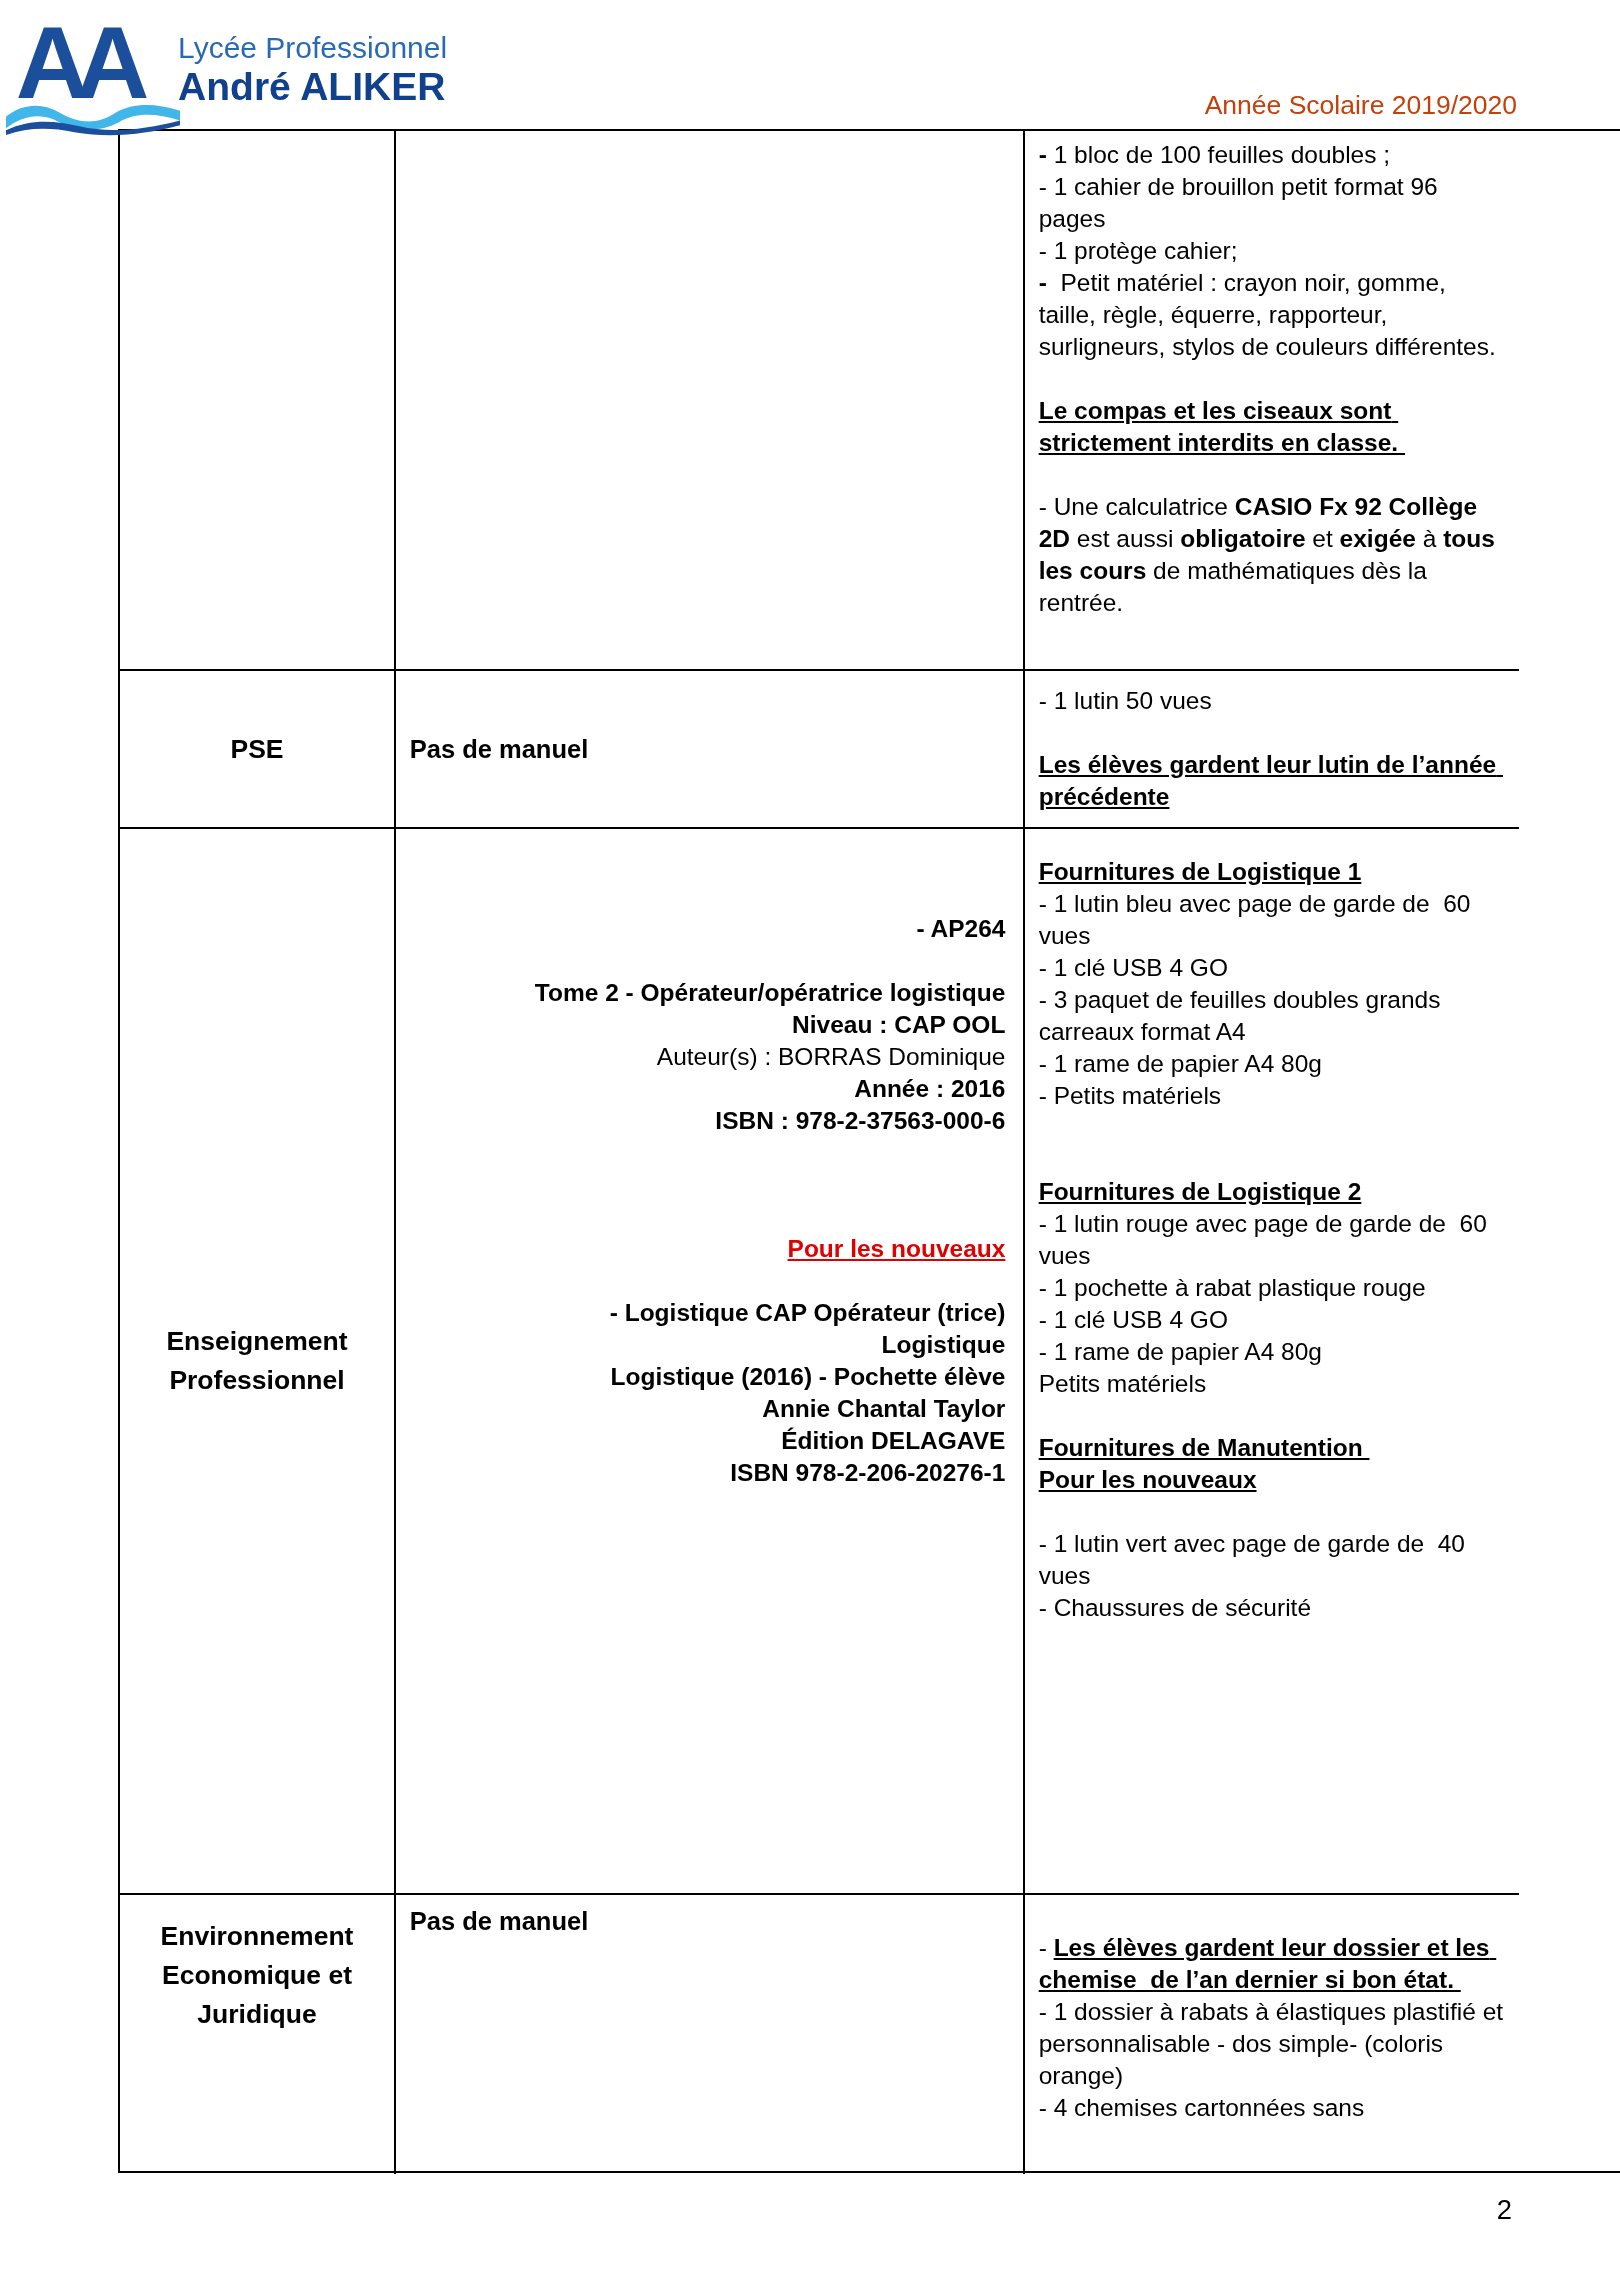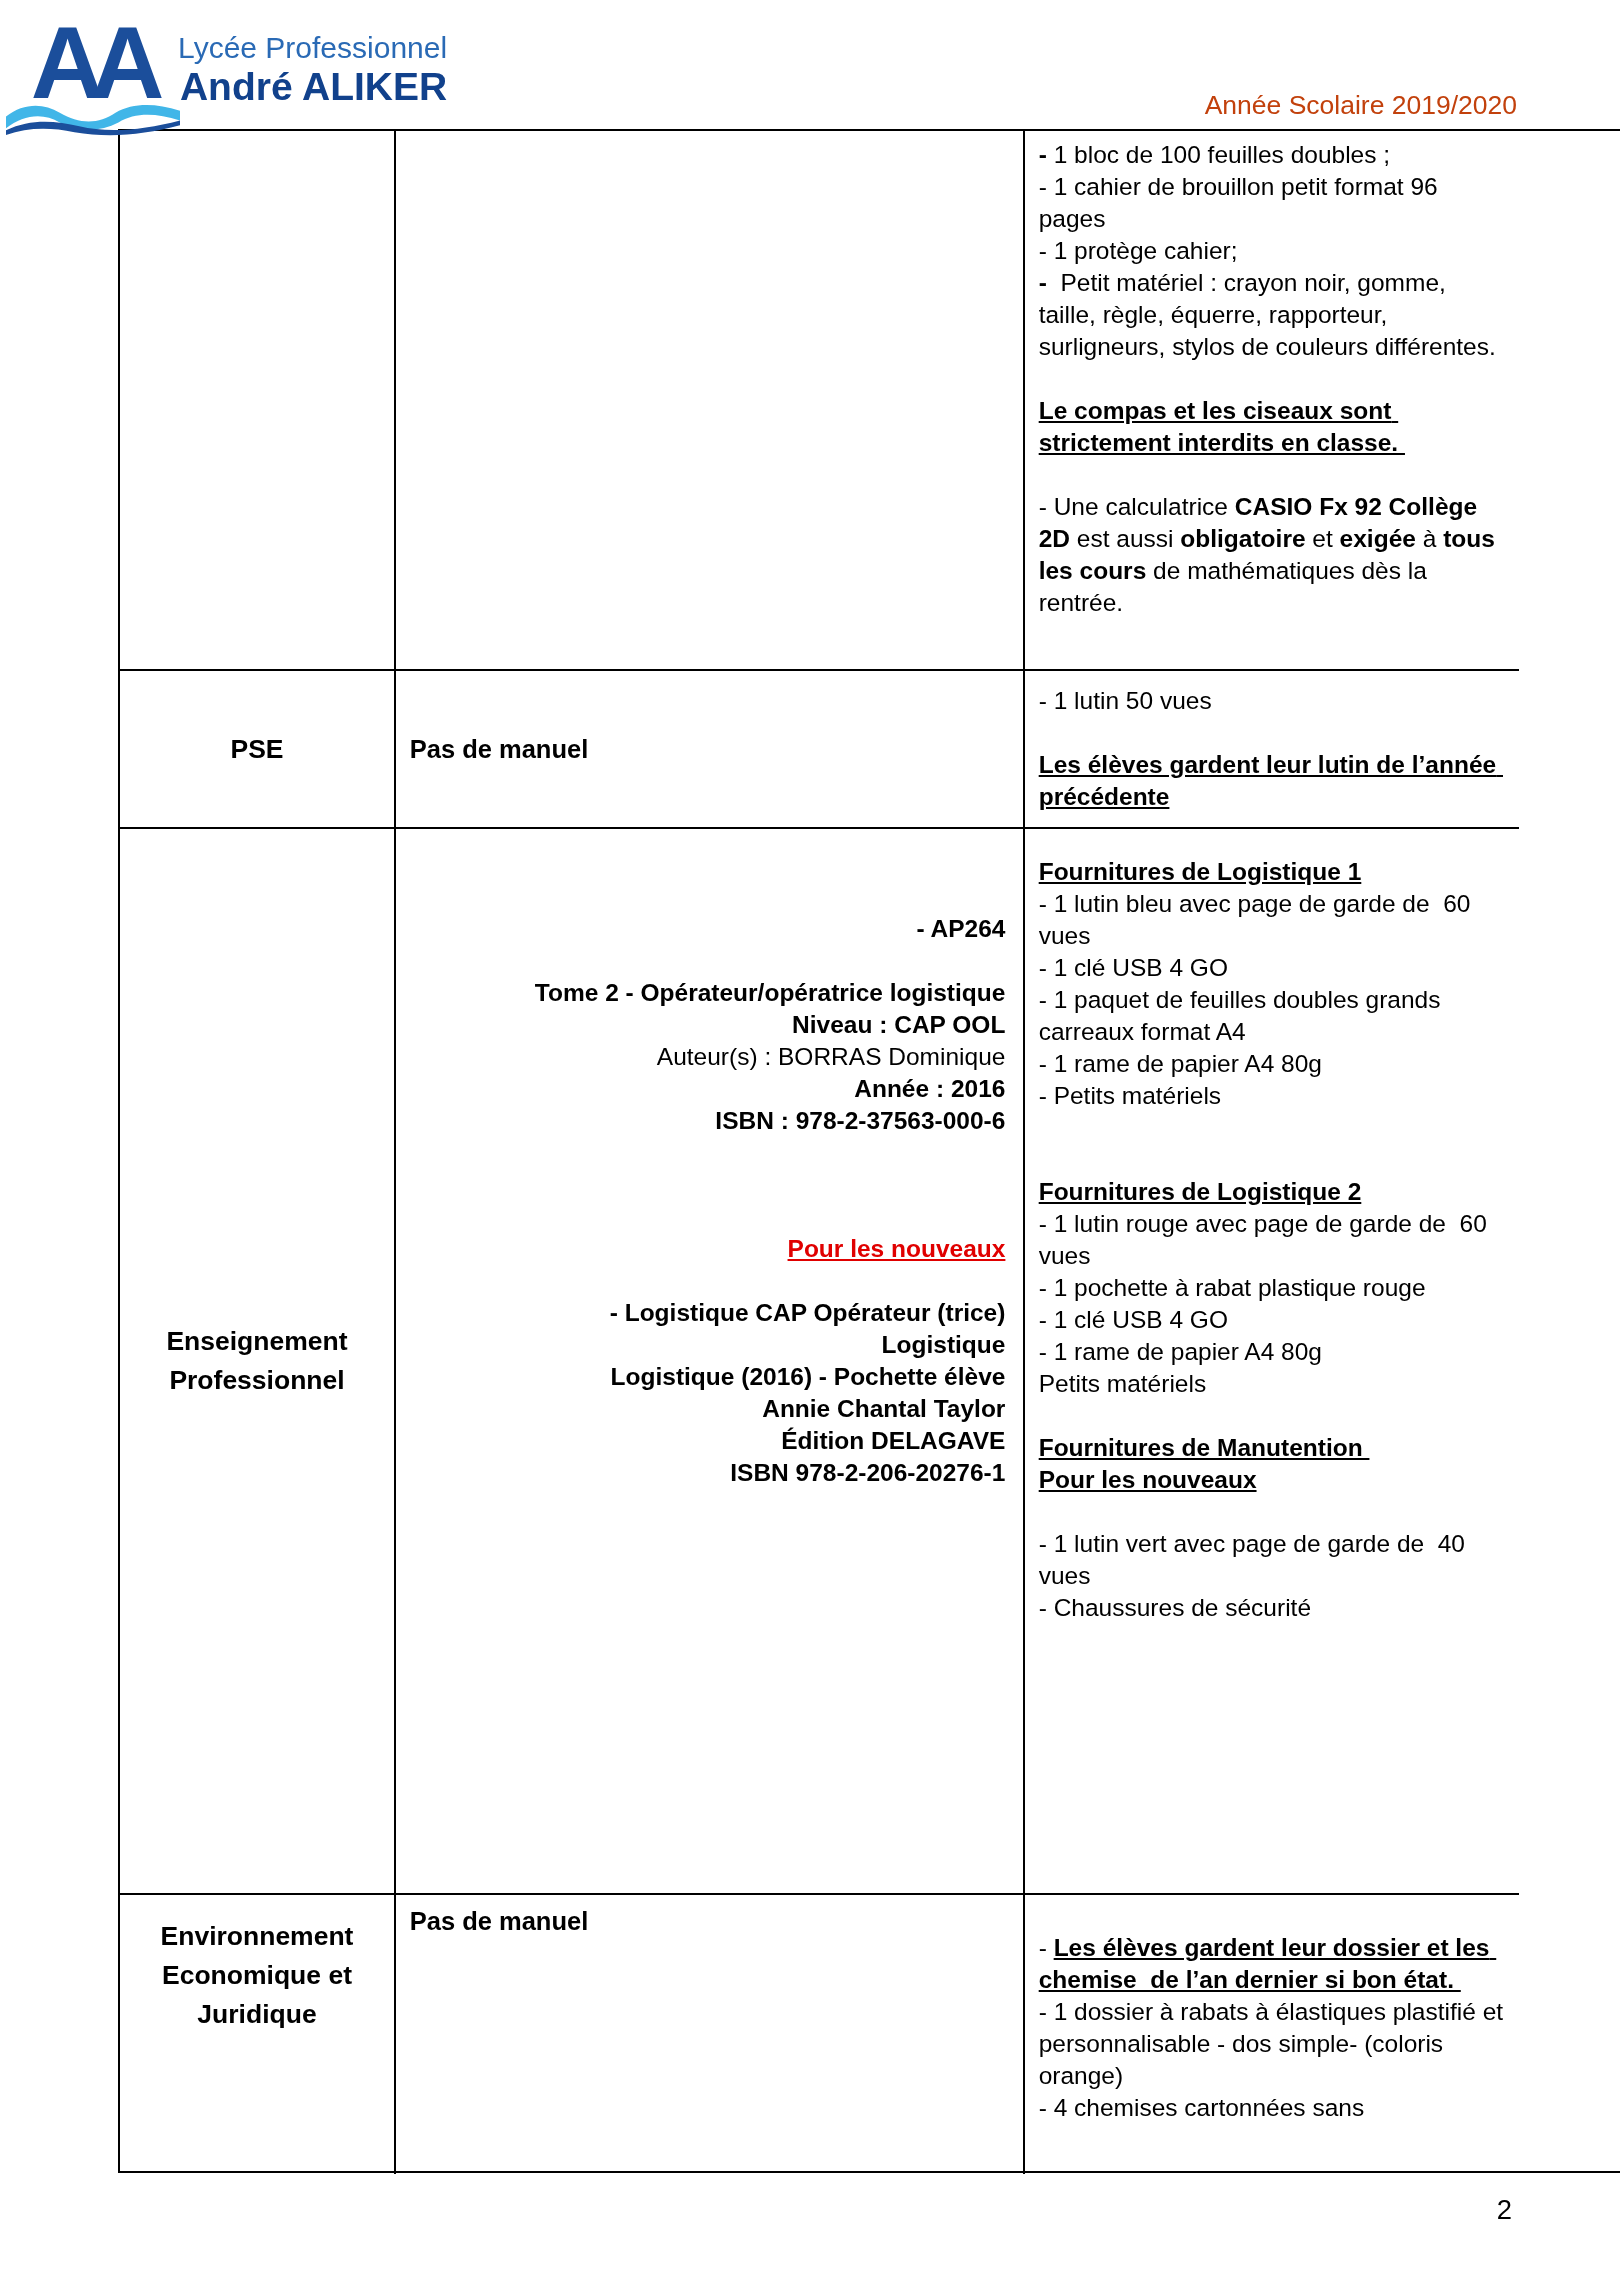--- a/index.html
+++ b/index.html
@@ -5,21 +5,21 @@
   * { margin:0; padding:0; box-sizing:border-box; }
   html,body { background:#ffffff; }
   body {
     width:1620px; height:2293px; position:relative;
     font-family:"Liberation Sans","DejaVu Sans",sans-serif;
     color:#000;
   }
   .page { position:absolute; inset:0; background:#fff; overflow:hidden; }
 
   
-  .page-header { position:absolute; top:0; left:0; right:0; height:129px;text-align:right; }
+  .page-header { position:absolute; top:0; left:0; right:0; height:129px; }
   .logo { position:absolute; top:11.8px; left:15.7px; display:flex; z-index:2; }
   .logo-mark { position:relative; width:135px; height:118px; }
   .logo-aa {
     font-size:102px; font-weight:bold; color:#1b4e9b;
     letter-spacing:-13.7px; line-height:1.0; display:block;
   }
   .logo-wave { position:absolute; left:-9.8px; bottom:-7.8px; width:174px; height:37px; }
   .logo-text { margin-left:27.4px; padding-top:19.6px; }
   .logo-line1 { display:block; font-size:30px; color:#2a6ab5; }
   .logo-line2 { display:block; font-size:39px; color:#11418c; font-weight:bold; }
@@ -134,21 +134,21 @@
         <p class="rt"><span class="b">Logistique</span></p>
         <p class="rt"><span class="b">Logistique (2016) - Pochette élève</span></p>
         <p class="rt"><span class="b">Annie Chantal Taylor</span></p>
         <p class="rt"><span class="b">Édition DELAGAVE</span></p>
         <p class="rt"><span class="b">ISBN 978-2-206-20276-1</span></p>
       </div>
     <div class="cell pad-r3s">
         <p class="rt"><span class="b u">Fournitures de Logistique 1</span></p>
         <p class="rt"><span>- 1 lutin bleu avec page de garde de  60 vues</span></p>
         <p class="rt"><span>- 1 clé USB 4 GO</span></p>
-        <p class="rt"><span>- 1 paquet de feuilles doubles grands carreaux format A4</span></p>
+        <p class="rt"><span>- 3 paquet de feuilles doubles grands carreaux format A4</span></p>
         <p class="rt"><span>- 1 rame de papier A4 80g</span></p>
         <p class="rt"><span>- Petits matériels</span></p>
         <p class="rt">&nbsp;</p>
         <p class="rt">&nbsp;</p>
         <p class="rt"><span class="b u">Fournitures de Logistique 2</span></p>
         <p class="rt"><span>- 1 lutin rouge avec page de garde de  60 vues</span></p>
         <p class="rt"><span>- 1 pochette à rabat plastique rouge</span></p>
         <p class="rt"><span>- 1 clé USB 4 GO</span></p>
         <p class="rt"><span>- 1 rame de papier A4 80g</span></p>
         <p class="rt"><span>Petits matériels</span></p>

